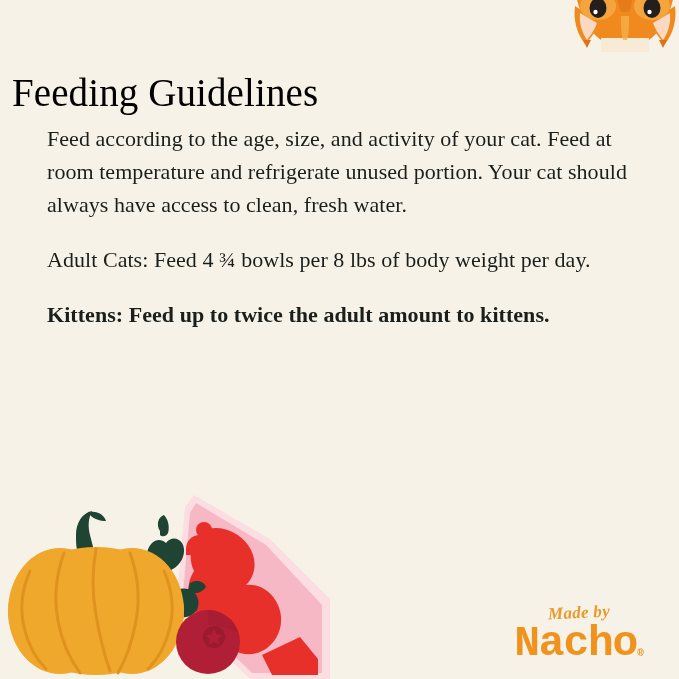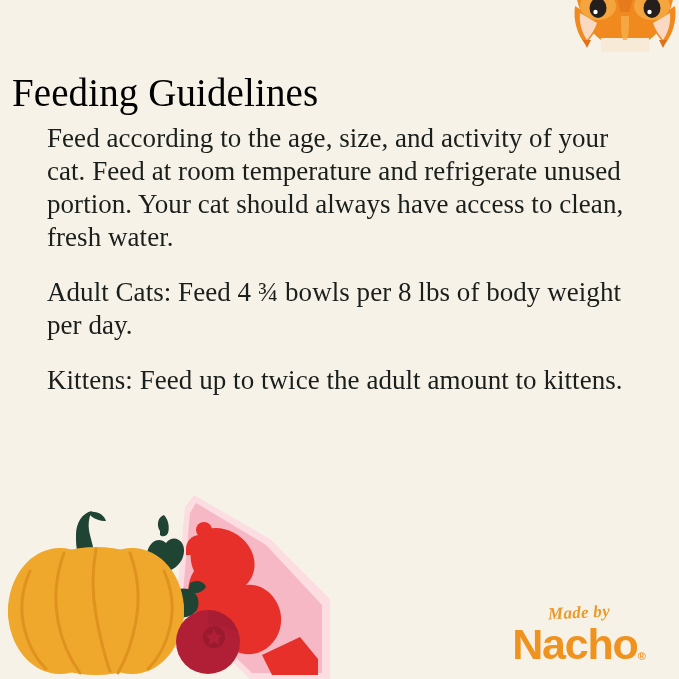--- a/index.html
+++ b/index.html
@@ -53,28 +53,28 @@
   
   .body-copy {
     position: absolute;
     top: 122px;
     left: 47px;
     width: 586px;
     color: #1A1F1C;
   }
   .body-paragraph {
     margin: 0 0 22px 0;
-    font-size: 27px;
+    font-size: 22px;
     line-height: 33px;
     font-weight: 400;
     letter-spacing: 0.05px;
     color: #1A1F1C;
     font-family: "Liberation Serif", "DejaVu Serif", serif;
   }
-  .body-paragraph:last-child { margin-bottom: 0; }
+  .body-paragraph:last-child { margin-bottom: 0; font-weight: bold; }
 
   
   .food-illustration {
     position: absolute;
     left: 0;
     top: 487px;
     width: 330px;
     height: 192px;
     pointer-events: none;
   }
@@ -108,21 +108,21 @@
     position: absolute;
     left: 0;
     top: 18px;
     width: 164px;
     text-align: center;
     color: #F0921E;
     font-size: 43px;
     line-height: 46px;
     font-weight: 700;
     letter-spacing: -1.2px;
-    font-family: Liberation Sans, sans-serif;
+    font-family: Liberation Mono, monospace;
     white-space: nowrap;
   }
   .brand-wordmark .reg {
     font-size: 11px;
     vertical-align: baseline;
     letter-spacing: 0;
     position: relative;
     top: 1px;
   }
 </style>

